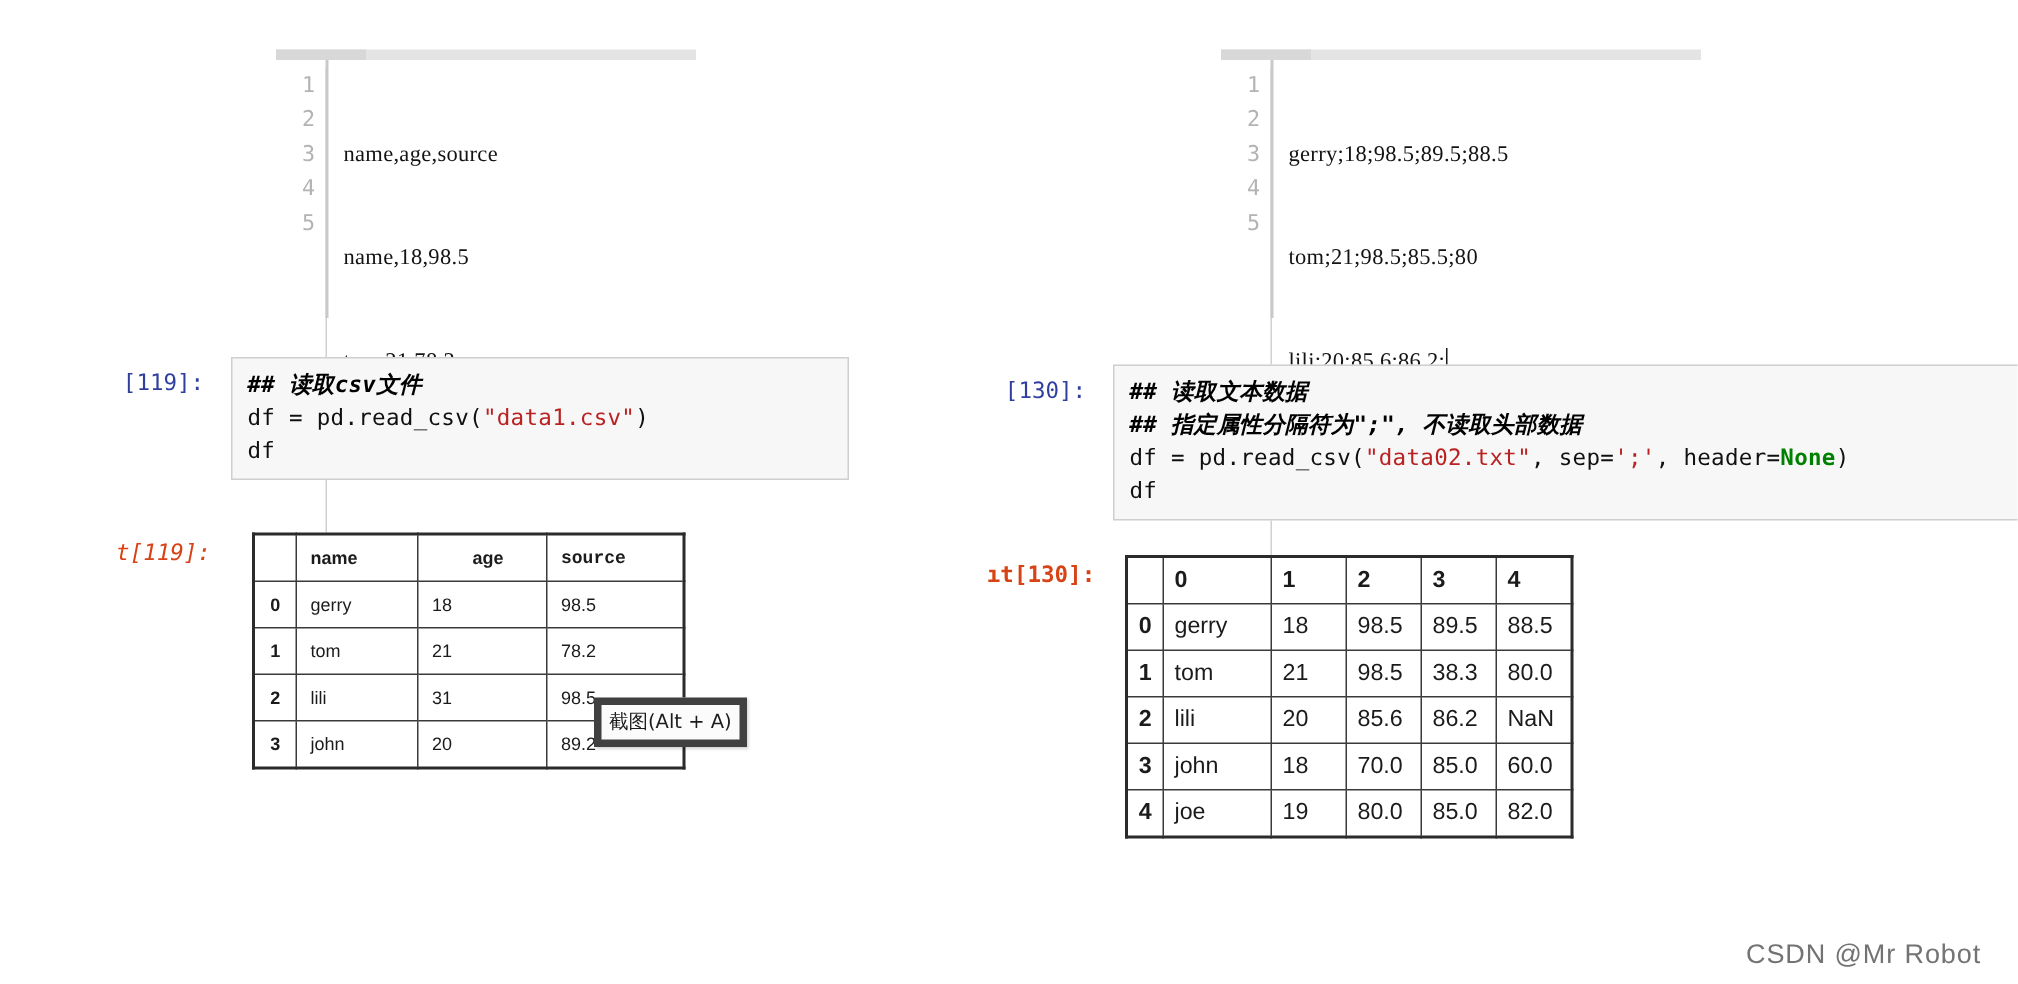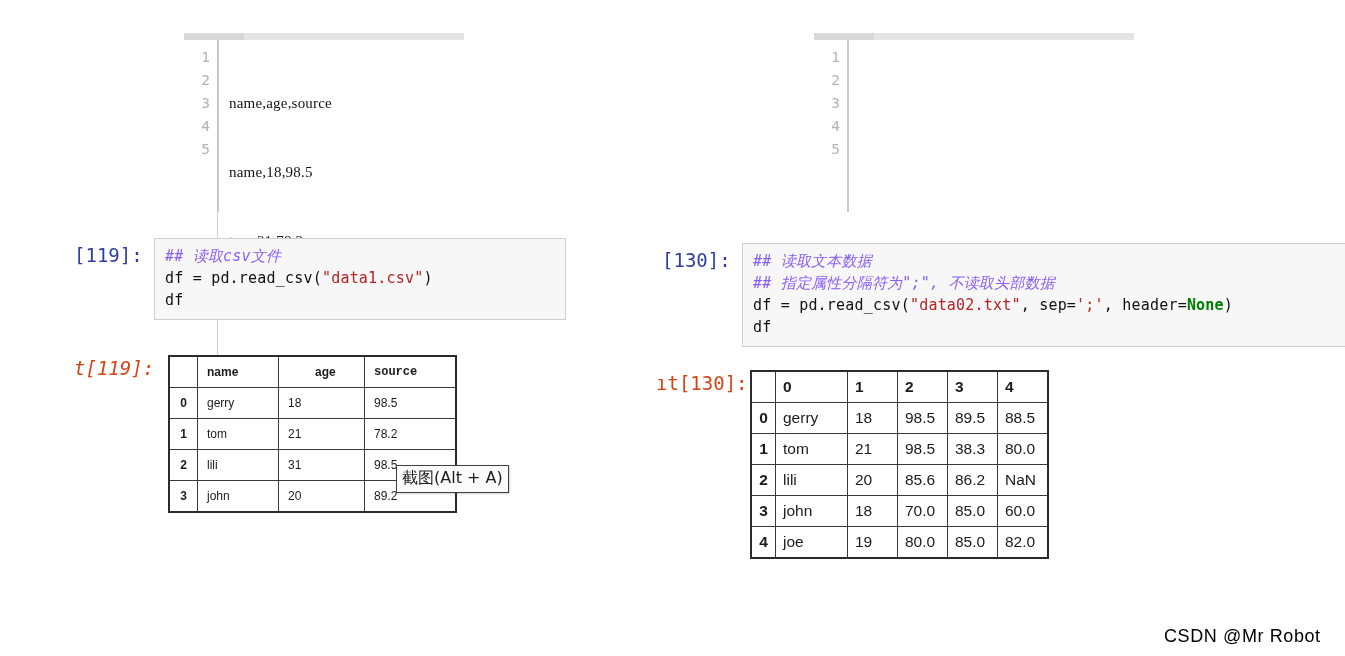--- a/index.html
+++ b/index.html
@@ -69,40 +69,40 @@
     background: #1a1a1a;
     vertical-align: -2px;
     margin-left: 1px;
   }
 
   
   .jp-block { position: absolute; }
   .jp-row { display: flex; align-items: flex-start; }
   .jp-prompt {
     font-family: "DejaVu Sans Mono", monospace;
-    font-size: 19px;
+    font-size: 15px;
     line-height: 21px;
     white-space: pre;
-    text-align: left;
+    text-align: center;
     padding-top: 7px;
   }
   .jp-prompt.in  { color: #303f9f; }
   .jp-prompt.out { color: #d84315; padding-top: 3px; }
   .jp-input {
     background: #f7f7f7;
     border: 1px solid #cfcfcf;
     padding: 6px 10px 8px 10px;
     font-family: "DejaVu Sans Mono", monospace;
     font-size: 15px;
     line-height: 22px;
     white-space: pre;
     color: #101010;
     letter-spacing: 0.2px;
   }
-  .tok-comment { color: #8b5cf6; font-style: italic; }
+  .tok-comment { color: #000000; font-style: italic; font-weight: bold; }
   .tok-string  { color: #ba2121; }
   .tok-kw      { color: #008000; font-weight: bold; }
 
   
   table.df {
     border-collapse: collapse;
     background: #ffffff;
     border: 2px solid #2b2b2b;
   }
   table.df th, table.df td {
@@ -129,31 +129,31 @@
   
   #df-right th, #df-right td { font-size: 15.5px; padding: 6px 7px; }
   #df-right .idxcol { width: 11px; padding-left: 6px; padding-right: 6px; }
   #df-right .c0 { width: 57px; }
   #df-right .cN { width: 35px; }
 
   
   .tooltip {
     position: absolute;
     background: #fbfbfb;
-    border: 1px solid #404040;
+    border: 5px solid #404040;
     box-shadow: 1px 1px 2px rgba(0,0,0,0.18);
-    font-size: 16px;
+    font-size: 13px;
     color: #1c1c1c;
     padding: 2px 5px 3px 5px;
     white-space: nowrap;
     font-family: "DejaVu Sans", sans-serif;
   }
   .watermark {
     position: absolute;
-    color: #000000;
+    color: #737373;
     font-size: 18px;
     letter-spacing: 0.6px;
     font-family: "Liberation Sans", sans-serif;
     white-space: nowrap;
   }
 </style>
 </head>
 <body>
 
 <div class="editor" style="left:184px; top:33px; width:280px;">
@@ -239,37 +239,44 @@
     <div class="thumb"></div>
   </div>
   <div class="editor-body">
     <div class="gutter">
       <div>1</div>
       <div>2</div>
       <div>3</div>
       <div>4</div>
       <div>5</div>
     </div>
+    <div class="codelines">
+      <div class="ln">gerry;18;98.5;89.5;88.5</div>
+      <div class="ln">tom;21;98.5;85.5;80</div>
+      <div class="ln"><span>lili;20;85.6;86.2;</span><span class="caret"></span></div>
+      <div class="ln">john;18;70;85;60</div>
+      <div class="ln">joe;19;80;85;82</div>
+    </div>
   </div>
 </div>
 <div class="editor-caretline" style="left:847px; top:40px; height:172px;"></div>
 
 <div class="jp-block" style="left:662px; top:243px;">
   <div class="jp-row">
     <div class="jp-prompt in" style="width:70px;">[130]:</div>
     <div class="jp-input" style="width:595px; margin-left:10px;"><span class="tok-comment">## 读取文本数据</span>
 <span class="tok-comment">## 指定属性分隔符为";", 不读取头部数据</span>
 <span>df = pd.read_csv(</span><span class="tok-string">"data02.txt"</span><span>, sep=</span><span class="tok-string">';'</span><span>, header=</span><span class="tok-kw">None</span><span>)</span>
 <span>df</span></div>
   </div>
 </div>
 
 <div class="jp-block" style="left:656px; top:370px;">
   <div class="jp-row">
-    <div class="jp-prompt out" style="width:76px;">ıt[130]:</div>
+    <div class="jp-prompt out" style="width:76px;font-weight:bold;">ıt[130]:</div>
     <div style="margin-left:18px;">
       <table class="df" id="df-right">
         <thead>
           <tr>
             <th class="idxcol"></th>
             <th class="c0">0</th>
             <th class="cN">1</th>
             <th class="cN">2</th>
             <th class="cN">3</th>
             <th class="cN">4</th>

